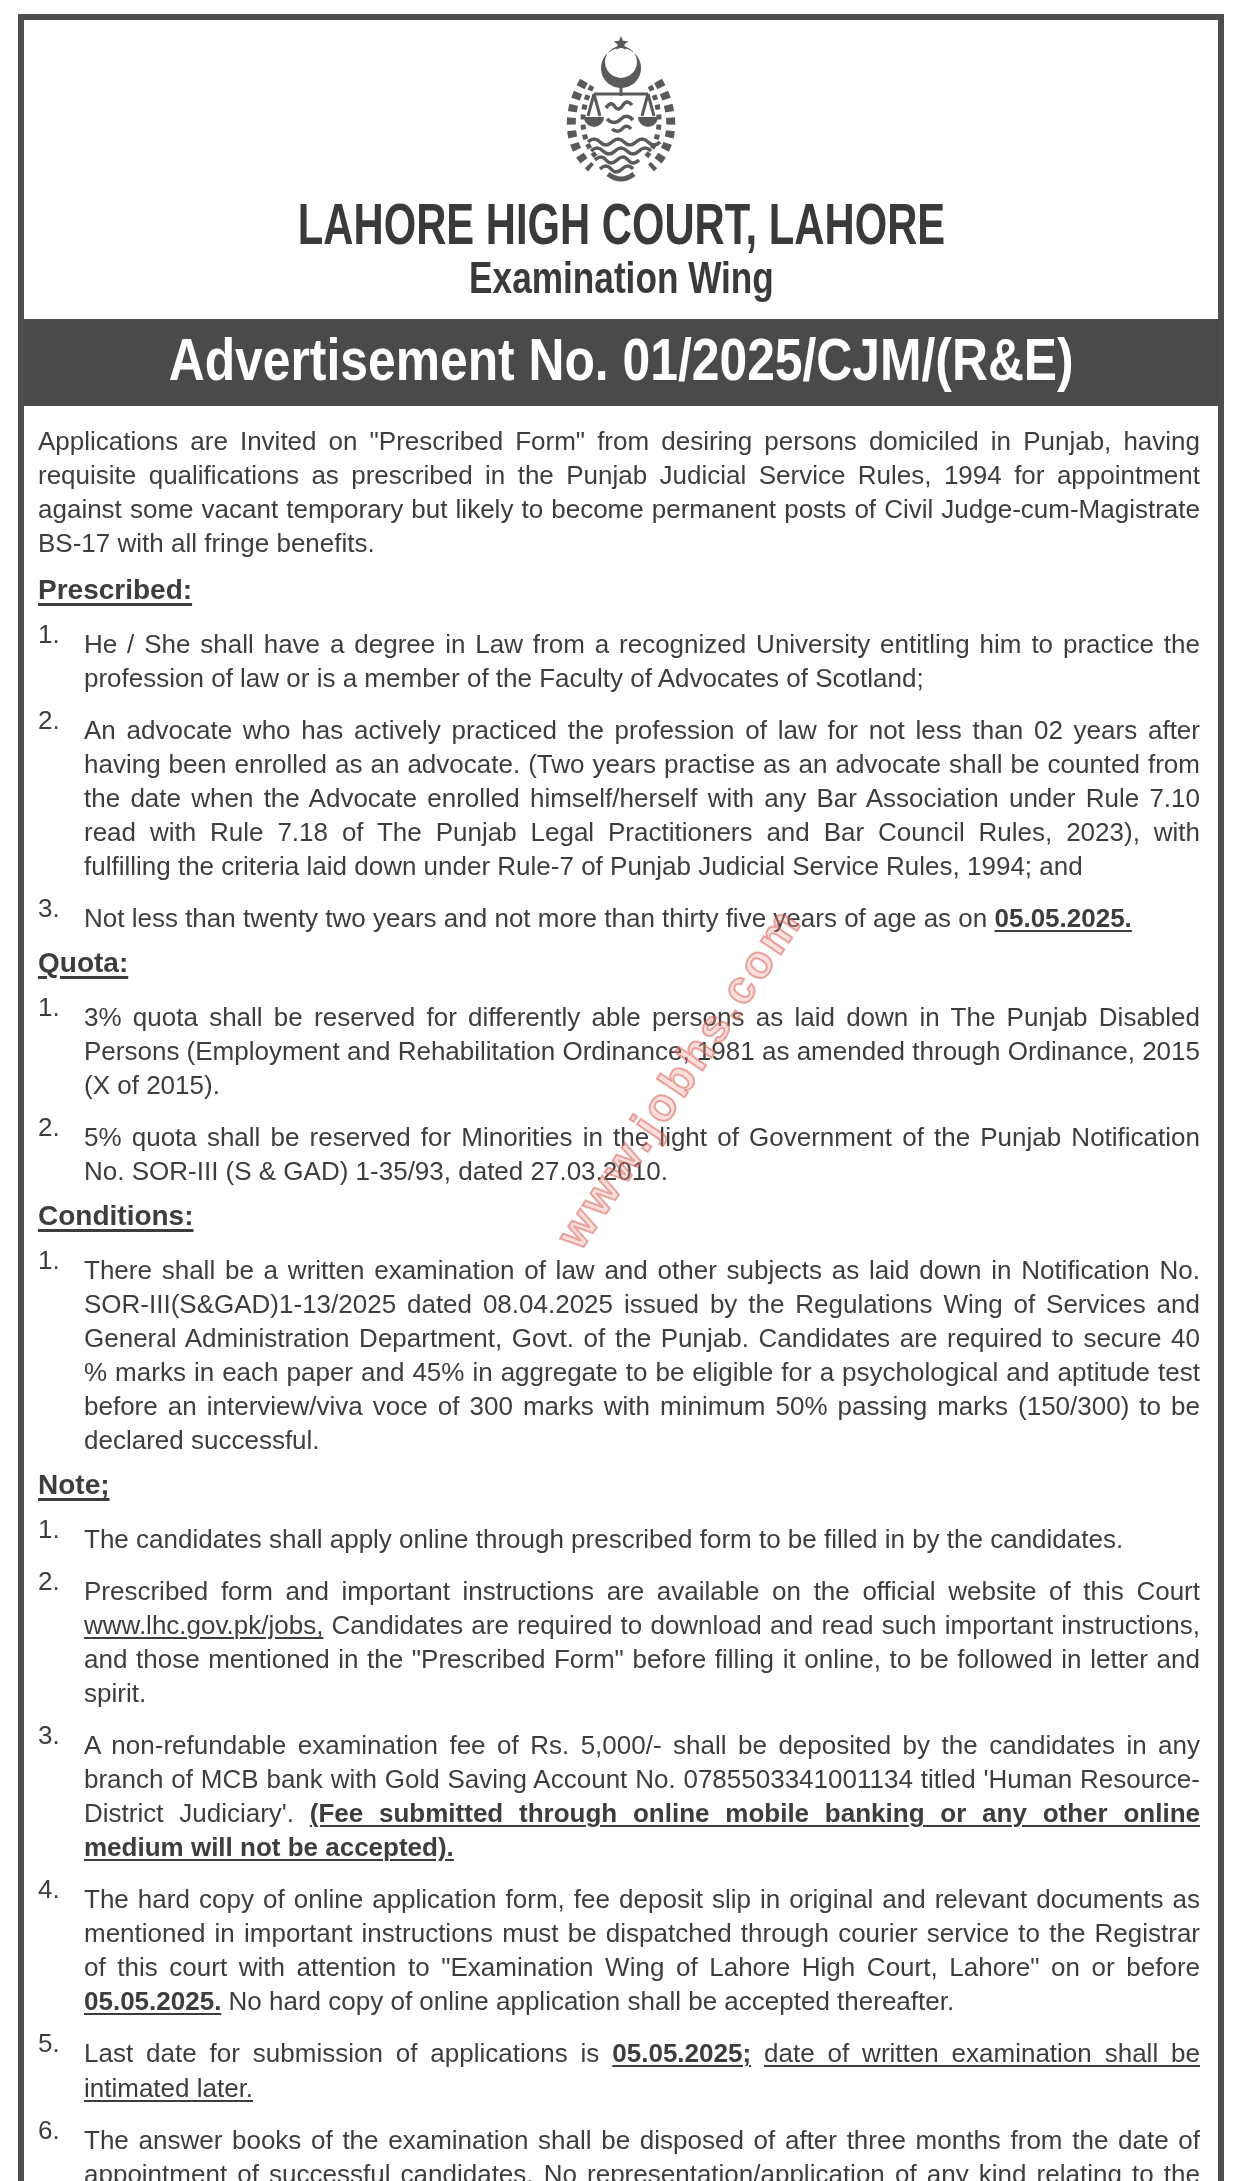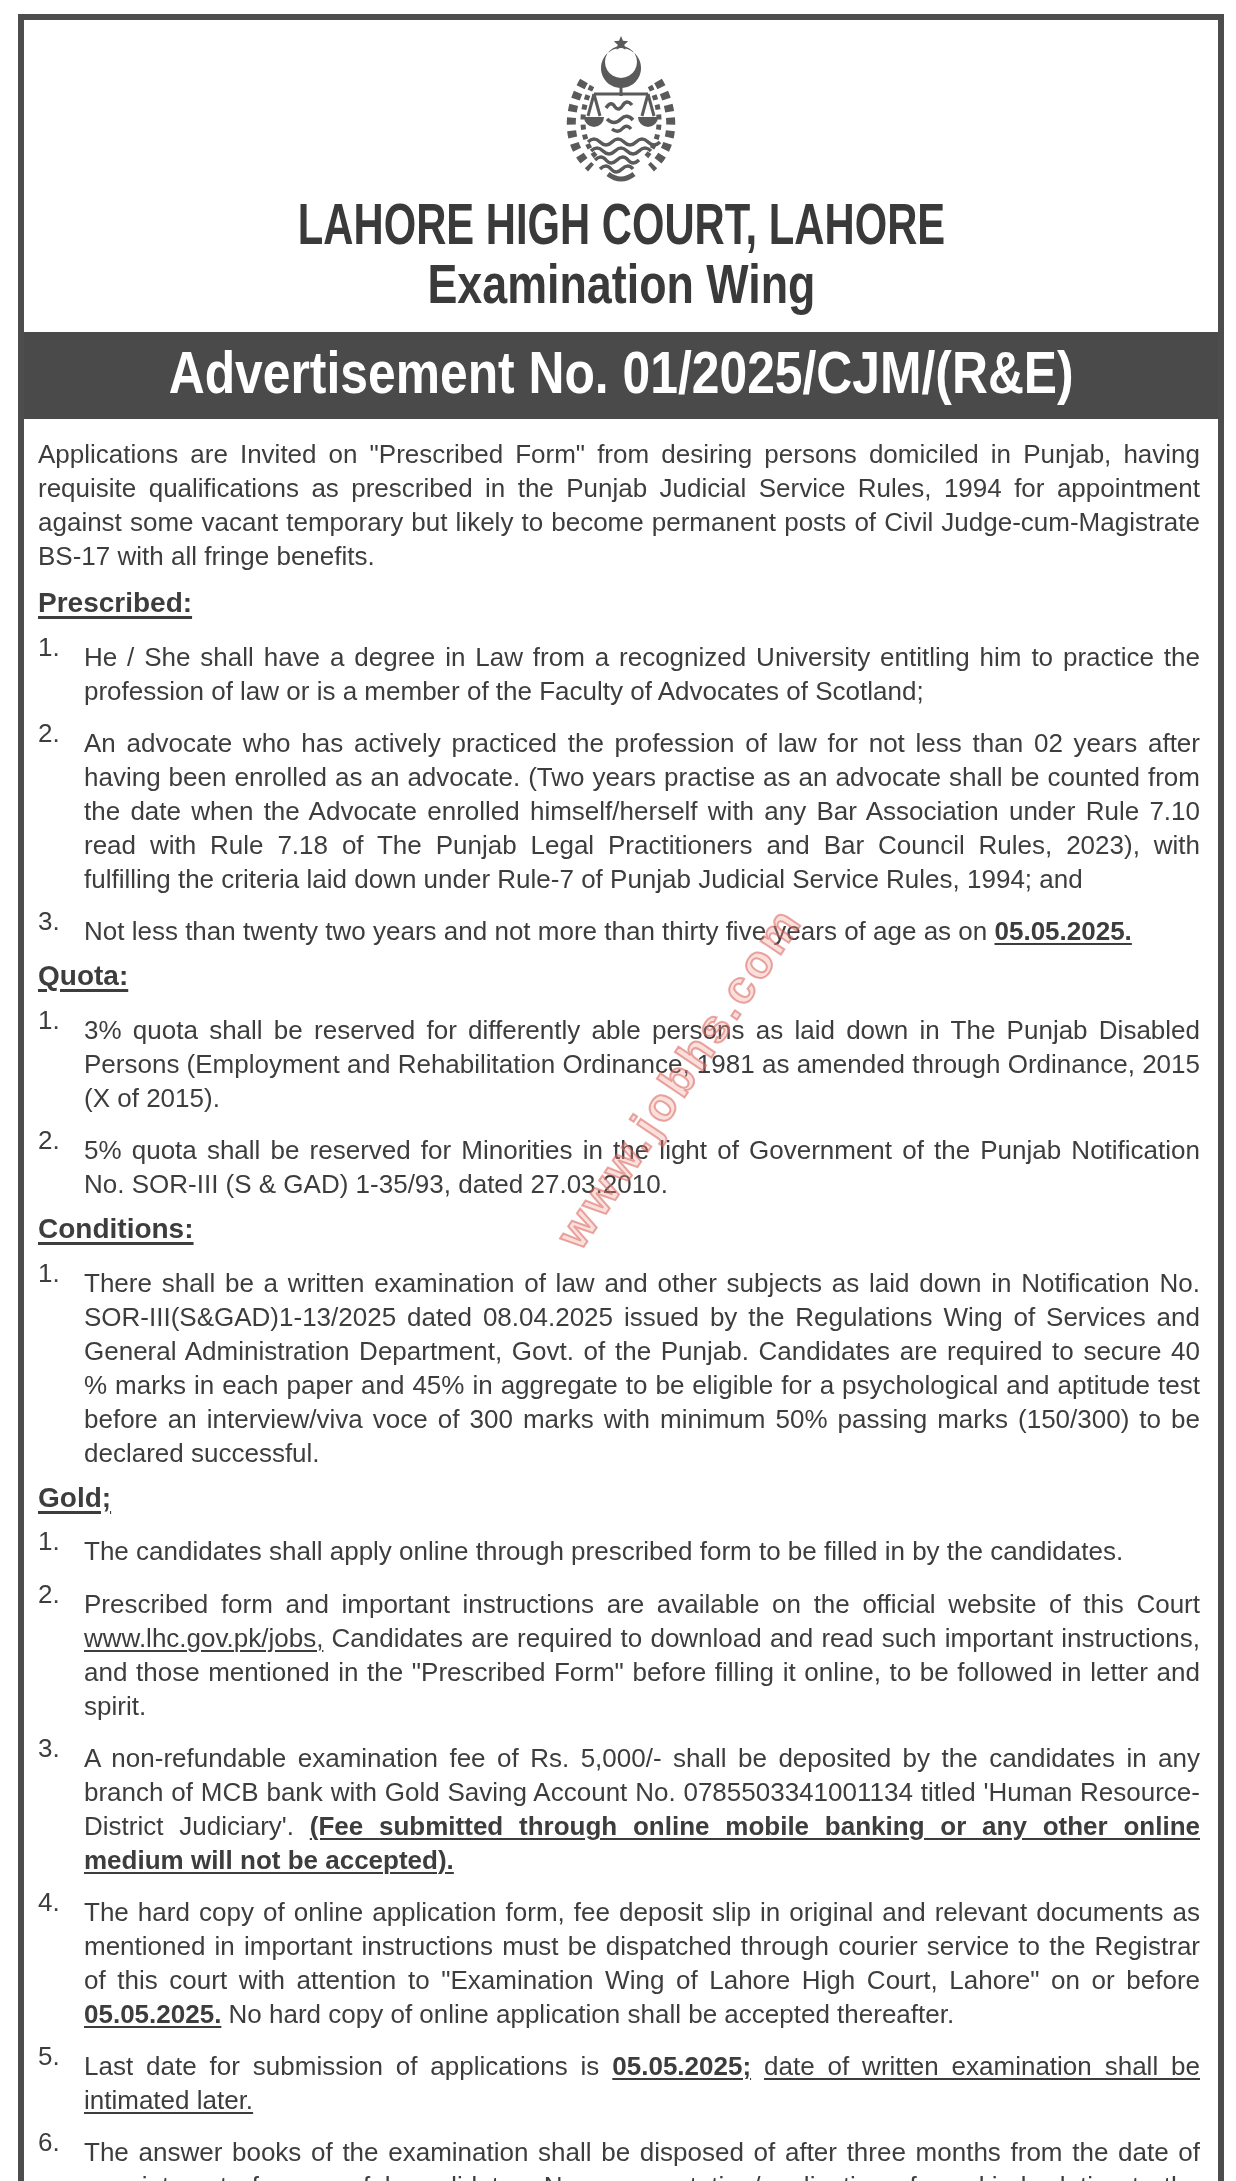--- a/index.html
+++ b/index.html
@@ -16,21 +16,21 @@
   }
   
   .masthead{text-align:center;padding:16px 8px 0;}
   .emblem{display:inline-block;line-height:0;}
   .title1,.title2{
     font-weight:bold;color:#3a3a3a;white-space:nowrap;line-height:1.05;
   }
   .title1 span,.title2 span,.banner-text{display:inline-block;transform-origin:50% 50%;}
   .title1{font-size:58px;margin-top:4px;}
   .title1 span{transform:scaleX(0.72);}
-  .title2{font-size:56px;}
+  .title2{font-size:44px;}
   .title2 span{transform:scaleX(0.80);}
   
   .banner{
     background:var(--banner-bg,#4a4a4a);
     margin-top:18px;
     padding:6px 0 12px;
     text-align:center;
   }
   .banner-text{
     color:var(--banner-text,#ffffff);
@@ -149,21 +149,21 @@
         </div>
         <div class="item">
           <div class="num">2.</div>
           <div class="txt"><span>5% quota shall be reserved for Minorities in the light of Government of the Punjab Notification No. SOR-III (S &amp; GAD) 1-35/93, dated 27.03.2010.</span></div>
         </div>
         <div class="sec-heading"><span class="hu">Conditions:</span></div>
         <div class="item">
           <div class="num">1.</div>
           <div class="txt"><span>There shall be a written examination of law and other subjects as laid down in Notification No. SOR-III(S&amp;GAD)1-13/2025 dated 08.04.2025 issued by the Regulations Wing of Services and General Administration Department, Govt. of the Punjab. Candidates are required to secure 40 % marks in each paper and 45% in aggregate to be eligible for a psychological and aptitude test before an interview/viva voce of 300 marks with minimum 50% passing marks (150/300) to be declared successful.</span></div>
         </div>
-        <div class="sec-heading"><span class="hu">Gold;</span></div>
+        <div class="sec-heading"><span class="hu">Note;</span></div>
         <div class="item">
           <div class="num">1.</div>
           <div class="txt"><span>The candidates shall apply online through prescribed form to be filled in by the candidates.</span></div>
         </div>
         <div class="item">
           <div class="num">2.</div>
           <div class="txt"><span>Prescribed form and important instructions are available on the official website of this Court </span><span class="u">www.lhc.gov.pk/jobs,</span><span> Candidates are required to download and read such important instructions, and those mentioned in the "Prescribed Form" before filling it online, to be followed in letter and spirit.</span></div>
         </div>
         <div class="item">
           <div class="num">3.</div>

